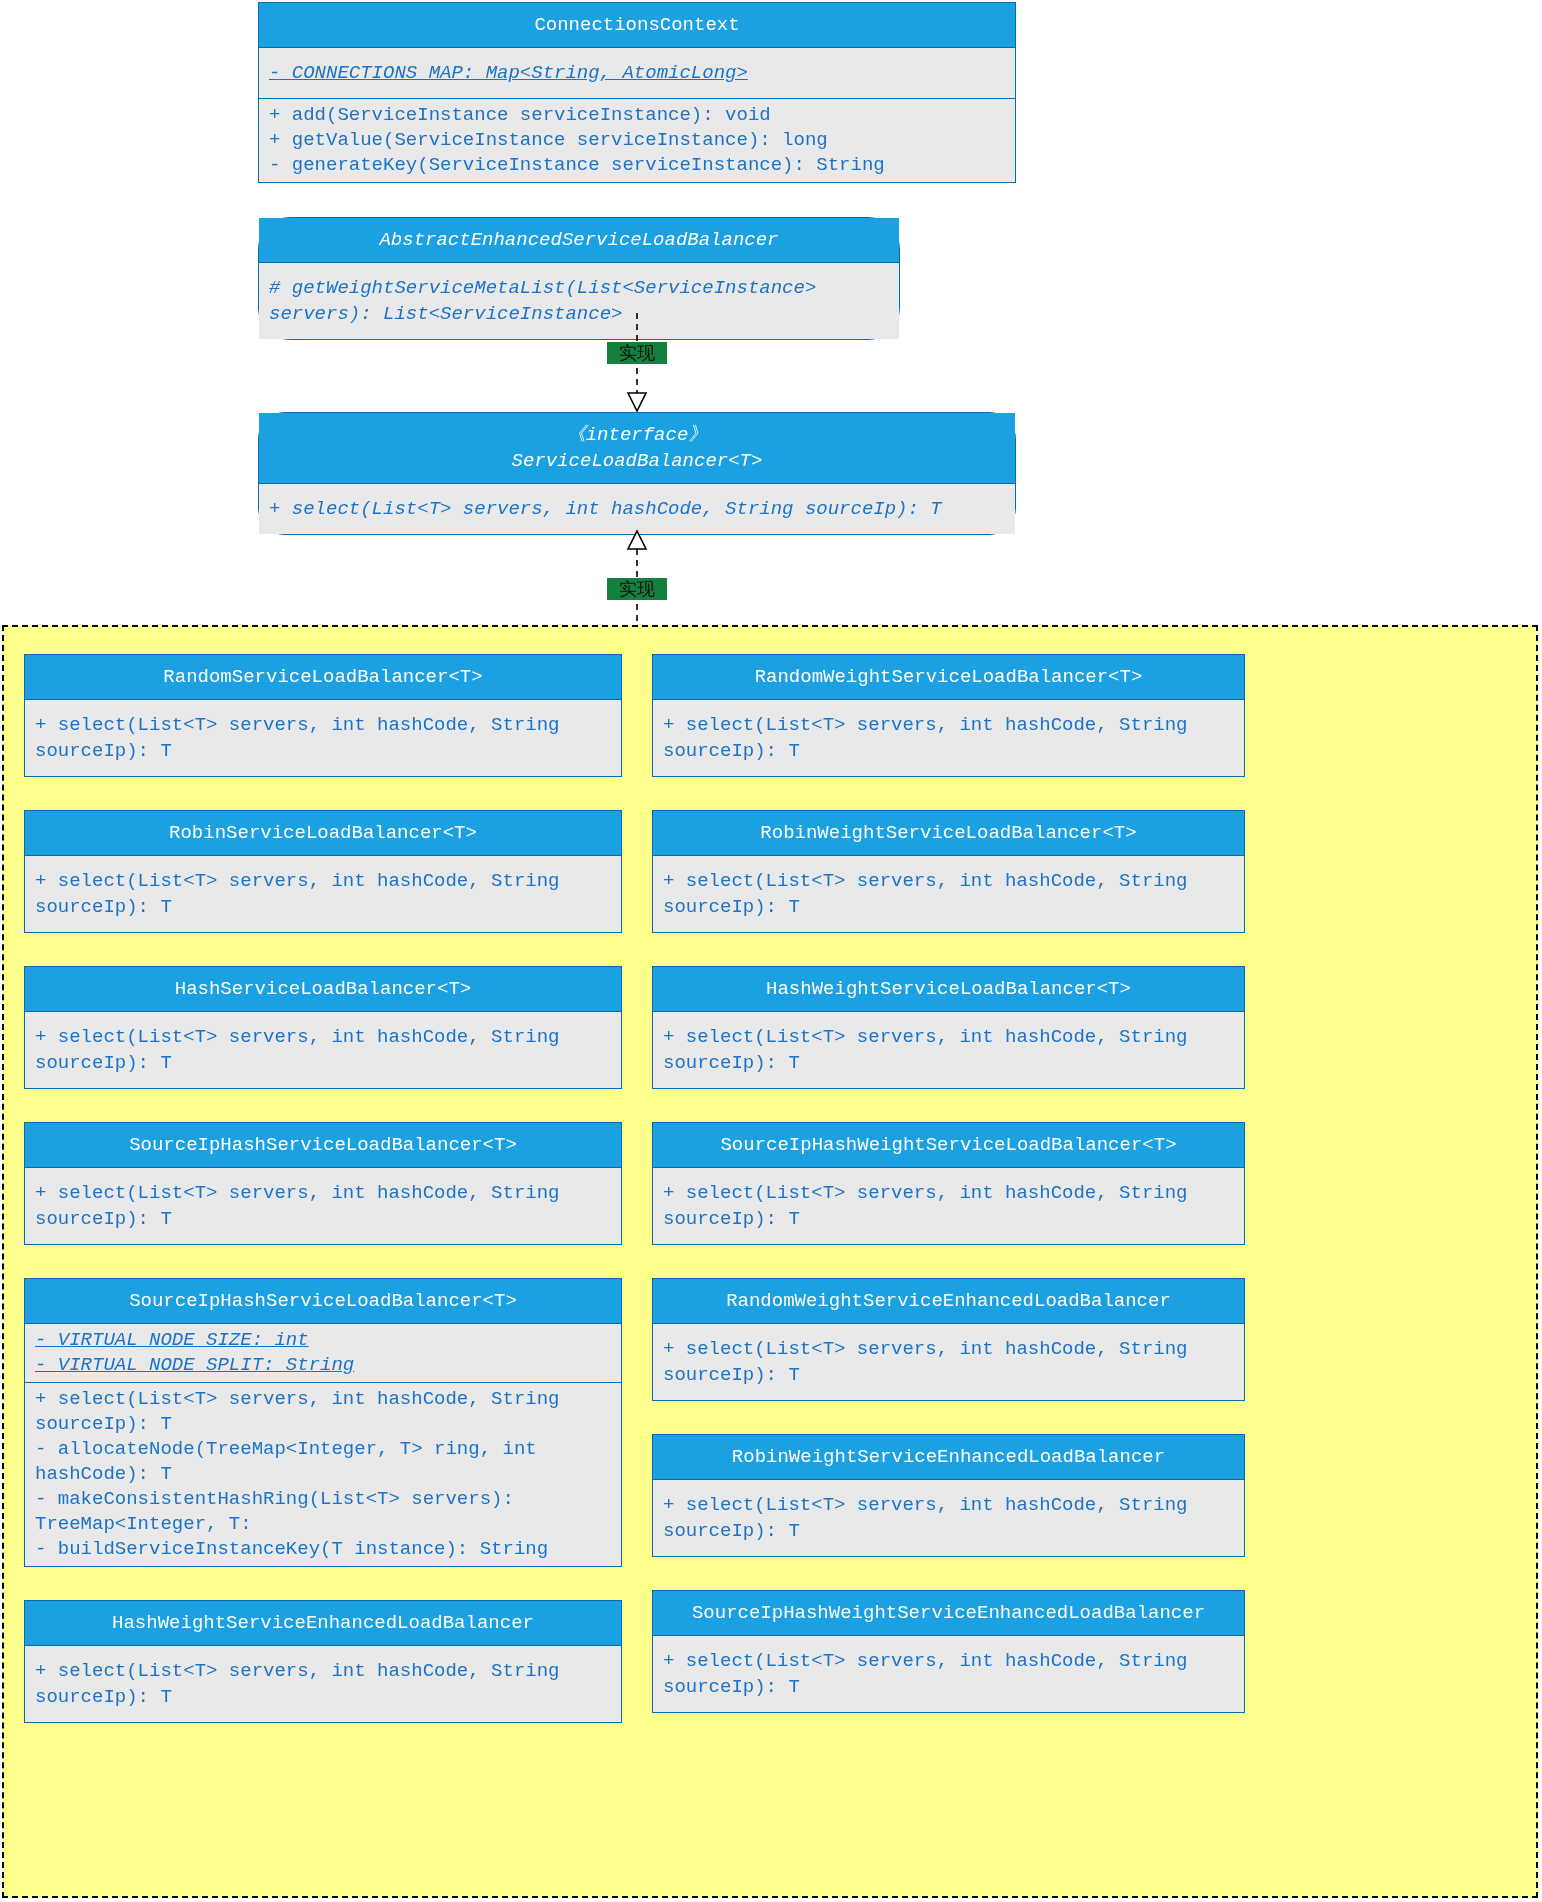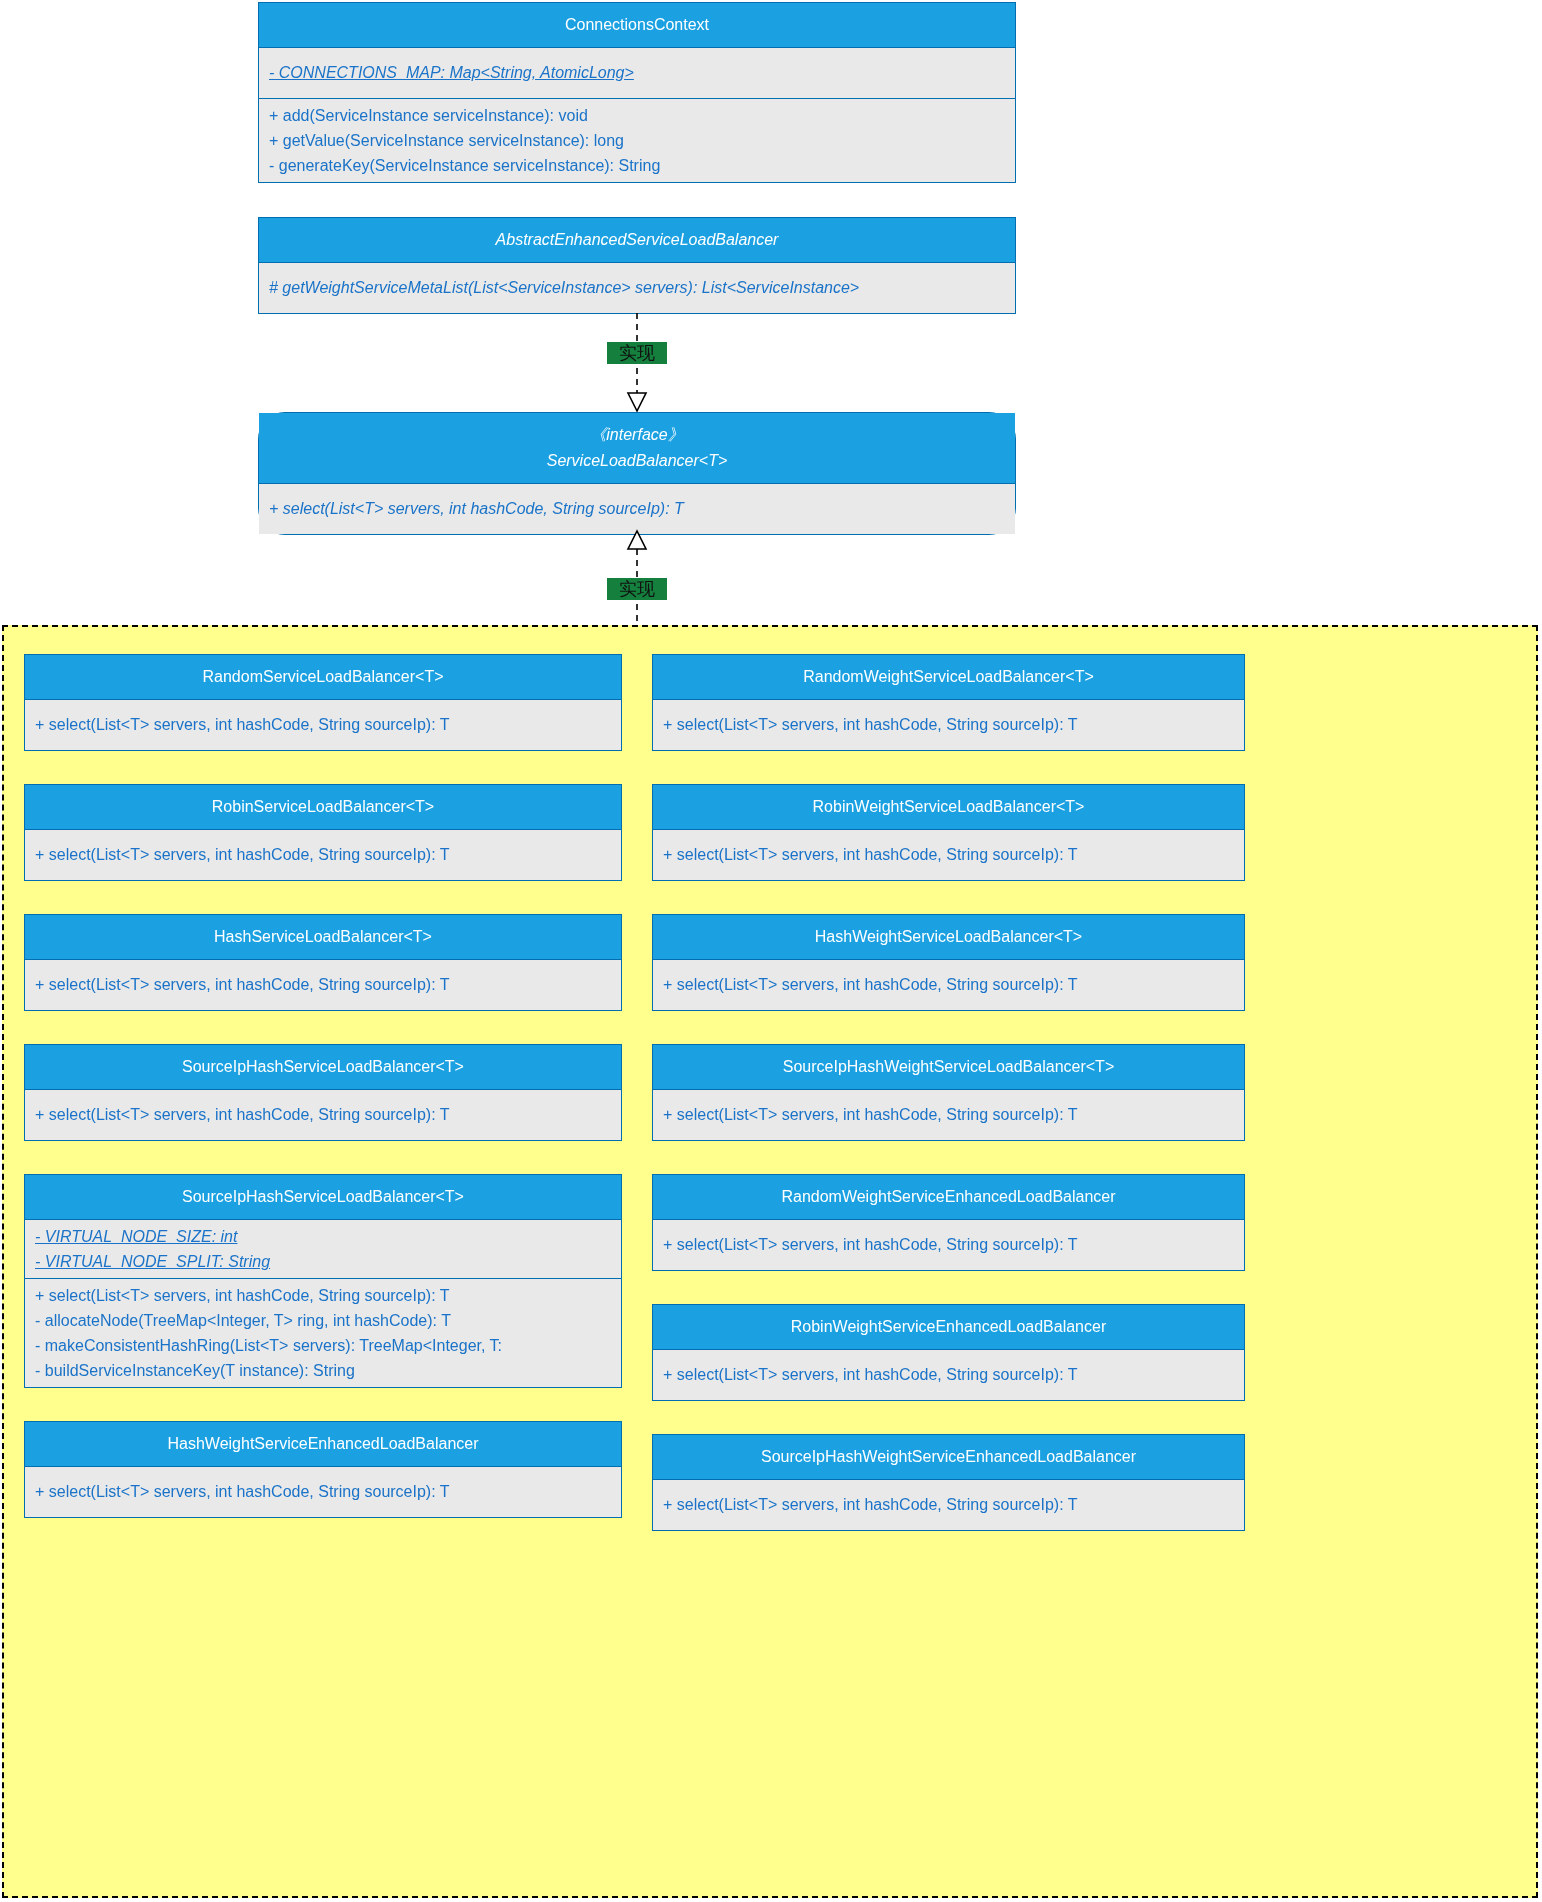--- a/index.html
+++ b/index.html
@@ -7,21 +7,21 @@
     --box-border:#006EAF;
     --body-bg:#E9E9E9;
     --body-text:#1A73C8;
     --yellow:#FFFF8D;
   }
   *{box-sizing:border-box;}
   html,body{margin:0;padding:0;background:#fff;}
   body{font-family:"Liberation Sans","DejaVu Sans",sans-serif;}
   .canvas{position:relative;width:1542px;height:1902px;background:#fff;overflow:hidden;}
 
-  .cls{position:absolute;border:1px solid var(--box-border);background:var(--body-bg);font-size:16px;}
+  .cls{position:absolute;border:1px solid var(--box-border);background:var(--body-bg);font-size:19px;font-family:Liberation Mono, monospace;}
   .cls.flow{position:relative;left:auto;top:auto;}
   .hd{background:var(--header-bg);color:#fff;text-align:center;padding:9px 6px;line-height:26px;}
   .sec{border-top:1px solid var(--box-border);color:var(--body-text);padding:12px 10px;line-height:26px;background:var(--body-bg);}
   .sec.multi{padding:4px 10px;line-height:25px;}
   .it{font-style:italic;}
   .un{text-decoration:underline;}
 
   .arrow{position:absolute;overflow:visible;}
   .arrow line{stroke:#000;stroke-width:1.6;stroke-dasharray:6 5;}
   .arrow polygon{fill:#fff;stroke:#000;stroke-width:1.6;}
@@ -42,21 +42,21 @@
     <div class="sec">
       <div class="it un">- CONNECTIONS_MAP: Map&lt;String, AtomicLong&gt;</div>
     </div>
     <div class="sec multi">
       <div>+ add(ServiceInstance serviceInstance): void</div>
       <div>+ getValue(ServiceInstance serviceInstance): long</div>
       <div>- generateKey(ServiceInstance serviceInstance): String</div>
     </div>
   </div>
 
-  <div class="cls" style="left:258px;top:217px;width:758px;">
+  <div class="cls" style="left:258px;top:217px;width:642px;border-radius:32px;">
     <div class="hd it">AbstractEnhancedServiceLoadBalancer</div>
     <div class="sec">
       <div class="it"># getWeightServiceMetaList(List&lt;ServiceInstance&gt; servers): List&lt;ServiceInstance&gt;</div>
     </div>
   </div>
 
   <svg class="arrow" style="left:622px;top:313px;width:30px;height:100px;" viewBox="0 0 30 100">
     <line x1="15" y1="0" x2="15" y2="80"></line>
     <polygon points="15,98 6,80 24,80"></polygon>
   </svg>

